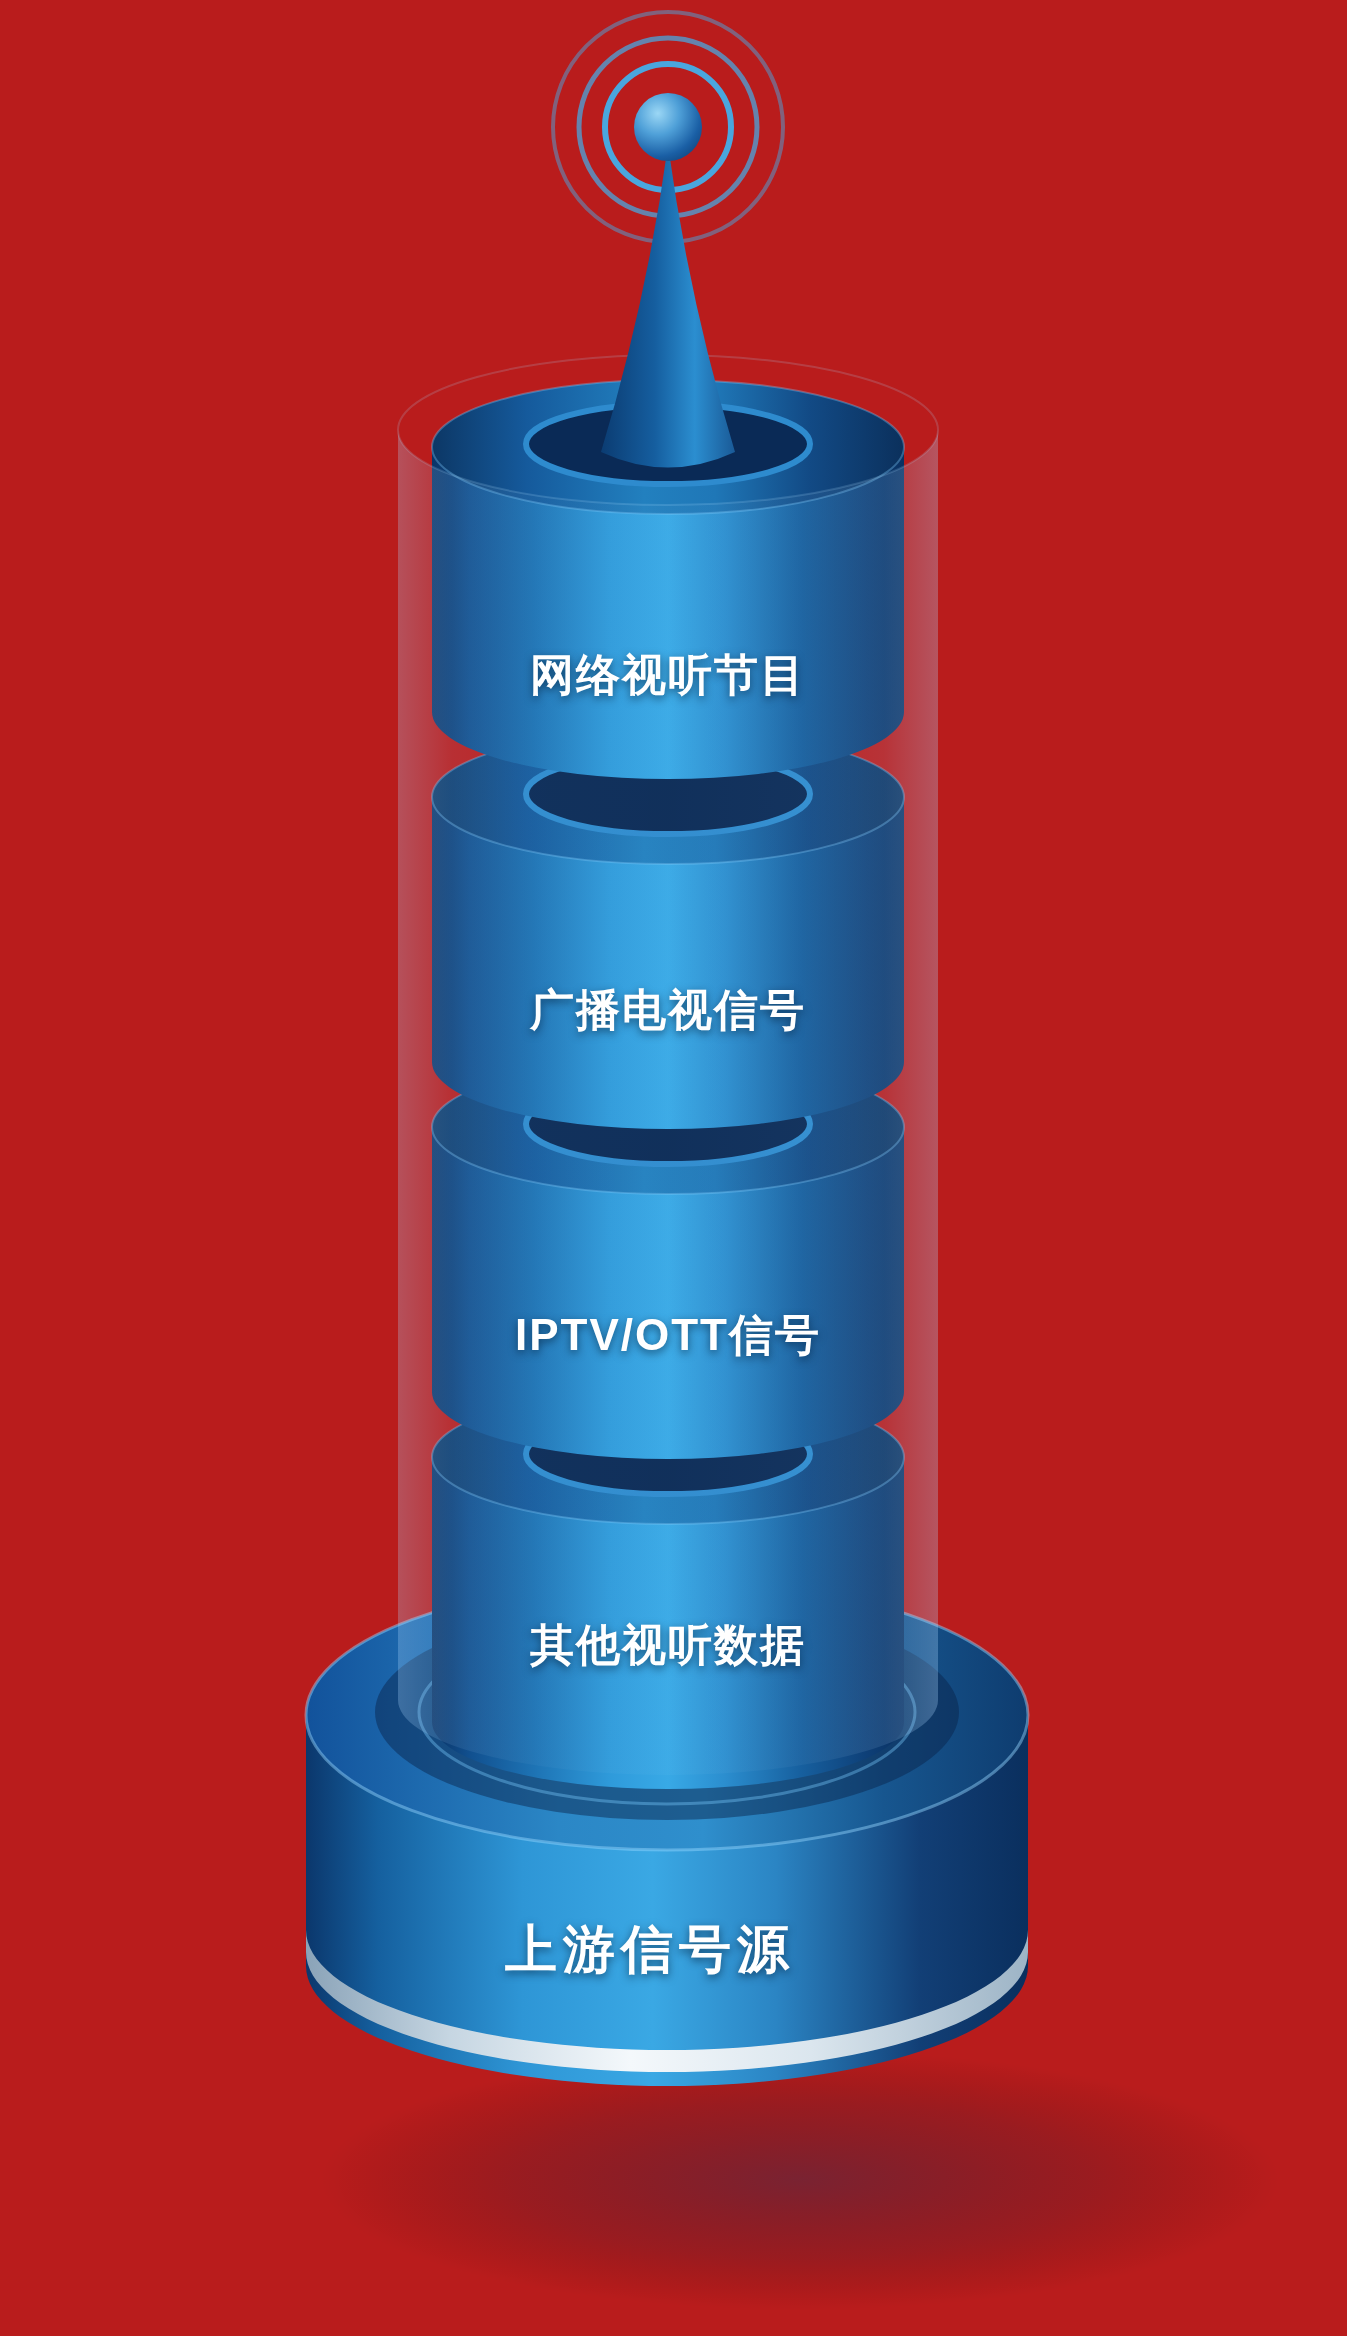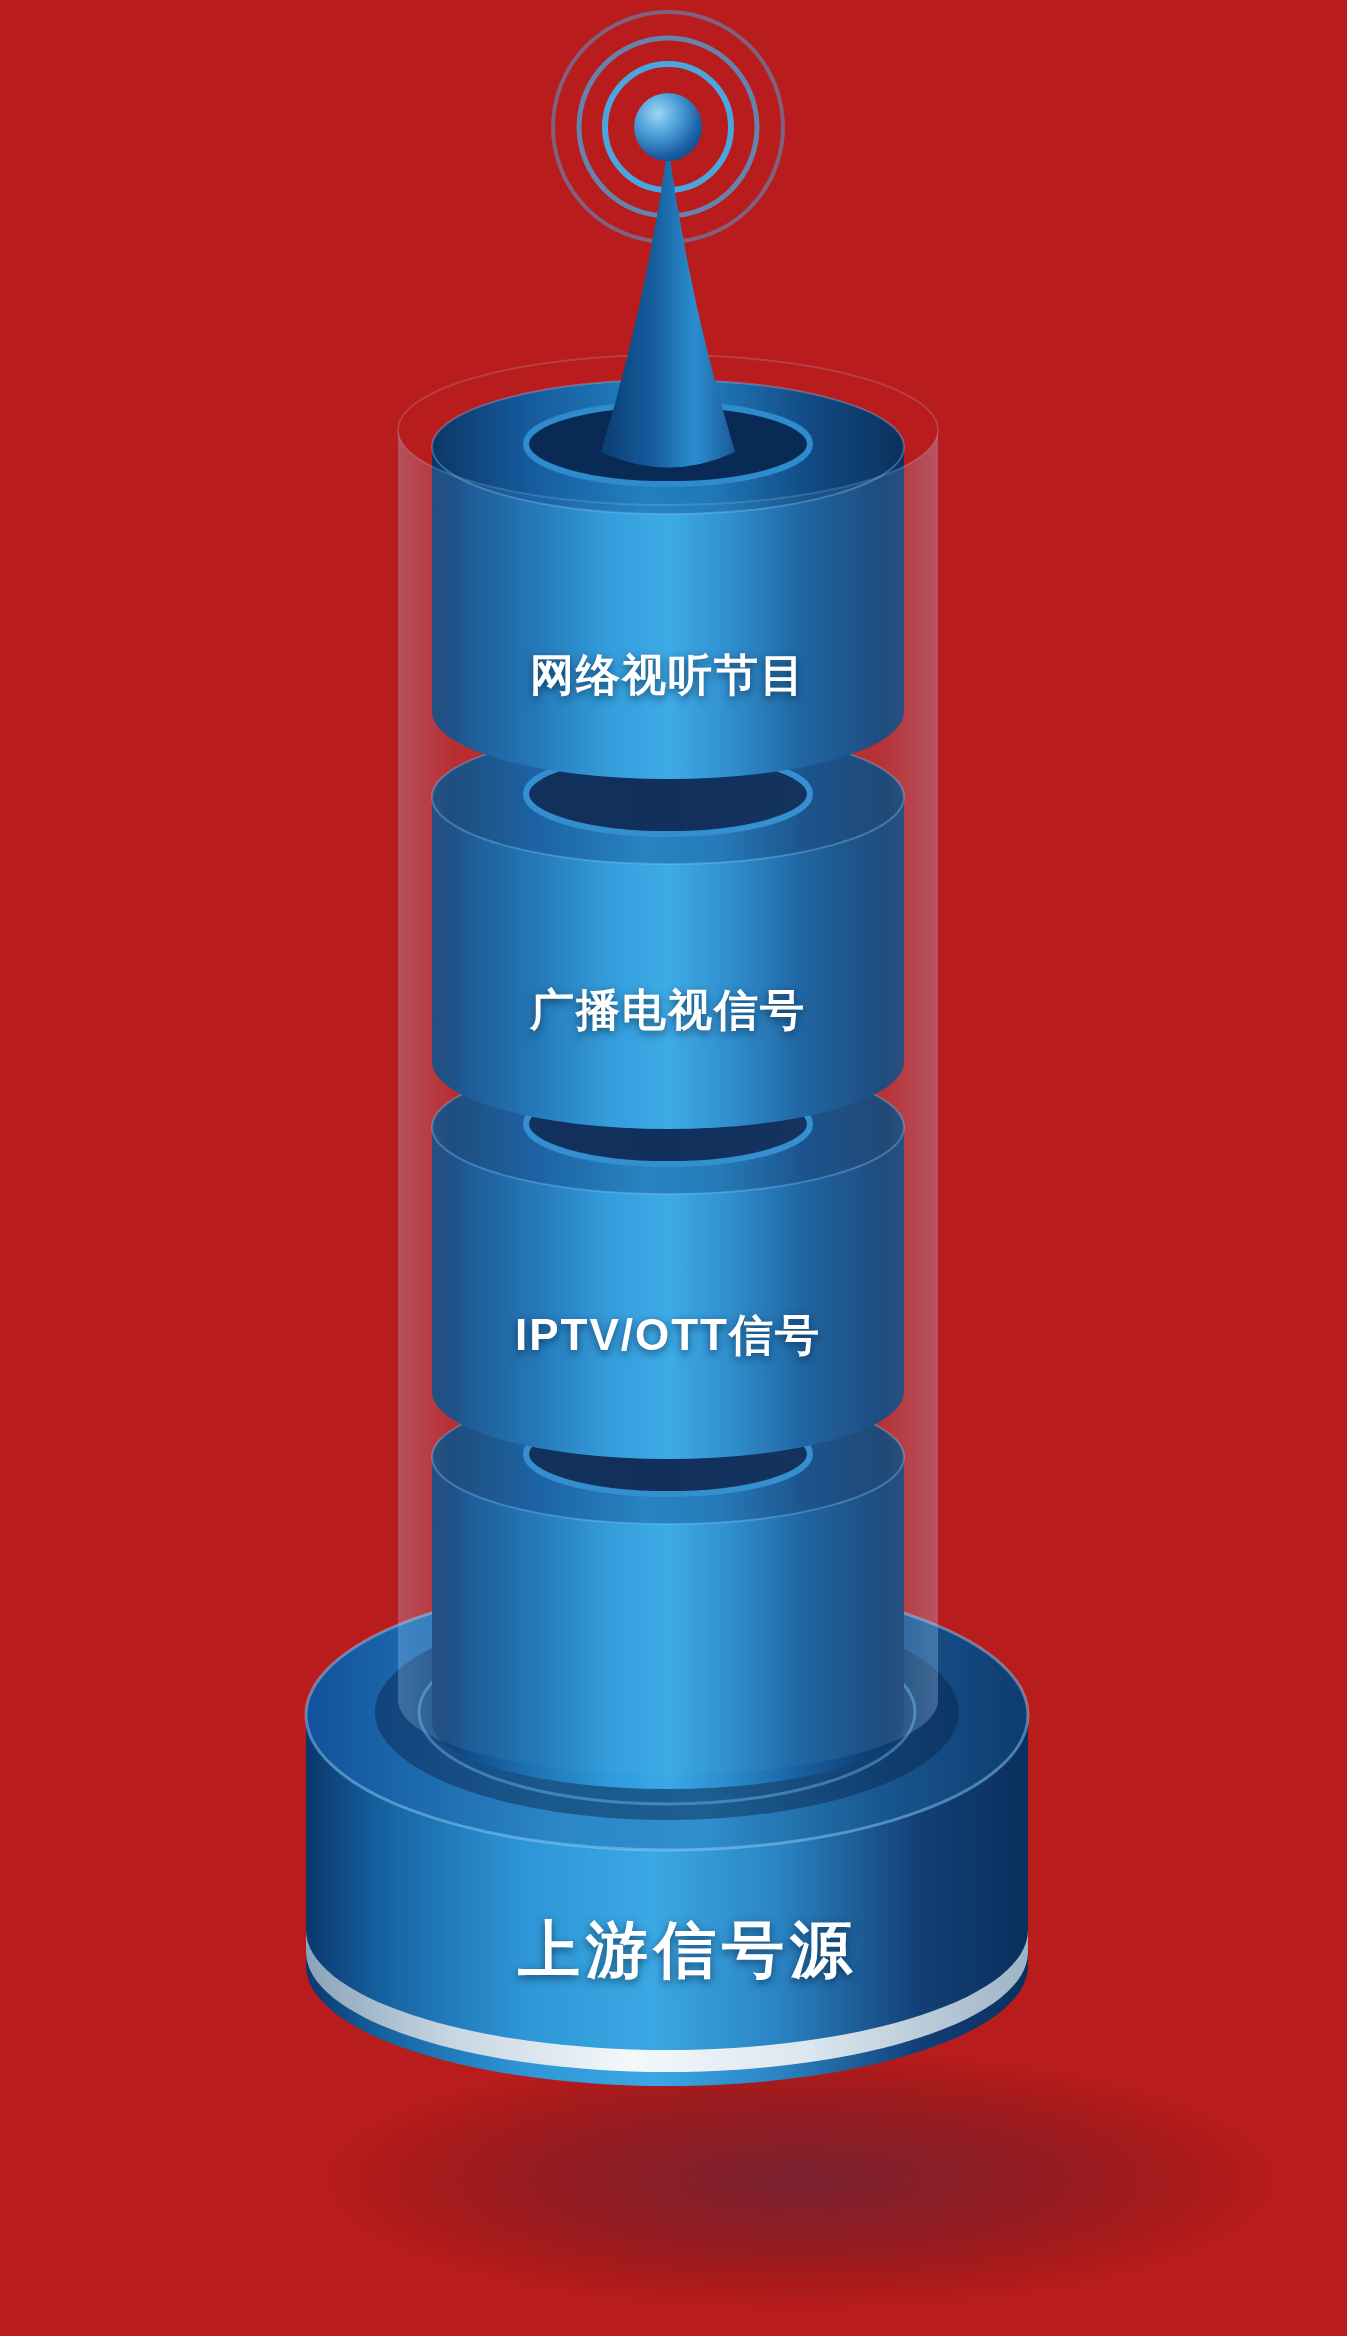--- a/index.html
+++ b/index.html
@@ -26,22 +26,22 @@
     left: 668px;
     transform: translate(-50%, -50%);
     color: #ffffff;
     font-weight: bold;
     font-size: 44px;
     letter-spacing: 2px;
     white-space: nowrap;
     text-shadow: 0 3px 8px rgba(0, 25, 50, 0.6);
   }
   .label--base {
-    left: 688px;
-    font-size: 62px;
+    left: 650px;
+    font-size: 52px;
     letter-spacing: 6px;
   }
 </style>
 </head>
 <body>
 
 <div class="canvas">
 
   <svg width="1347" height="2336" viewBox="0 0 1347 2336">
     <defs>
@@ -162,16 +162,17 @@
       <circle cx="668" cy="127" r="34" fill="url(#gBall)"></circle>
     </g>
   </svg>
 
   <div class="label" style="top:675px">网络视听节目</div>
 
   <div class="label" style="top:1335px">IPTV/OTT信号</div>
 
   <div class="label" style="top:1010px">广播电视信号</div>
 
+  <div class="label" style="top:1645px">其他视听数据</div>
 
   <div class="label label--base" style="top:1950px">上游信号源</div>
 
 </div>
 
 </body></html>

